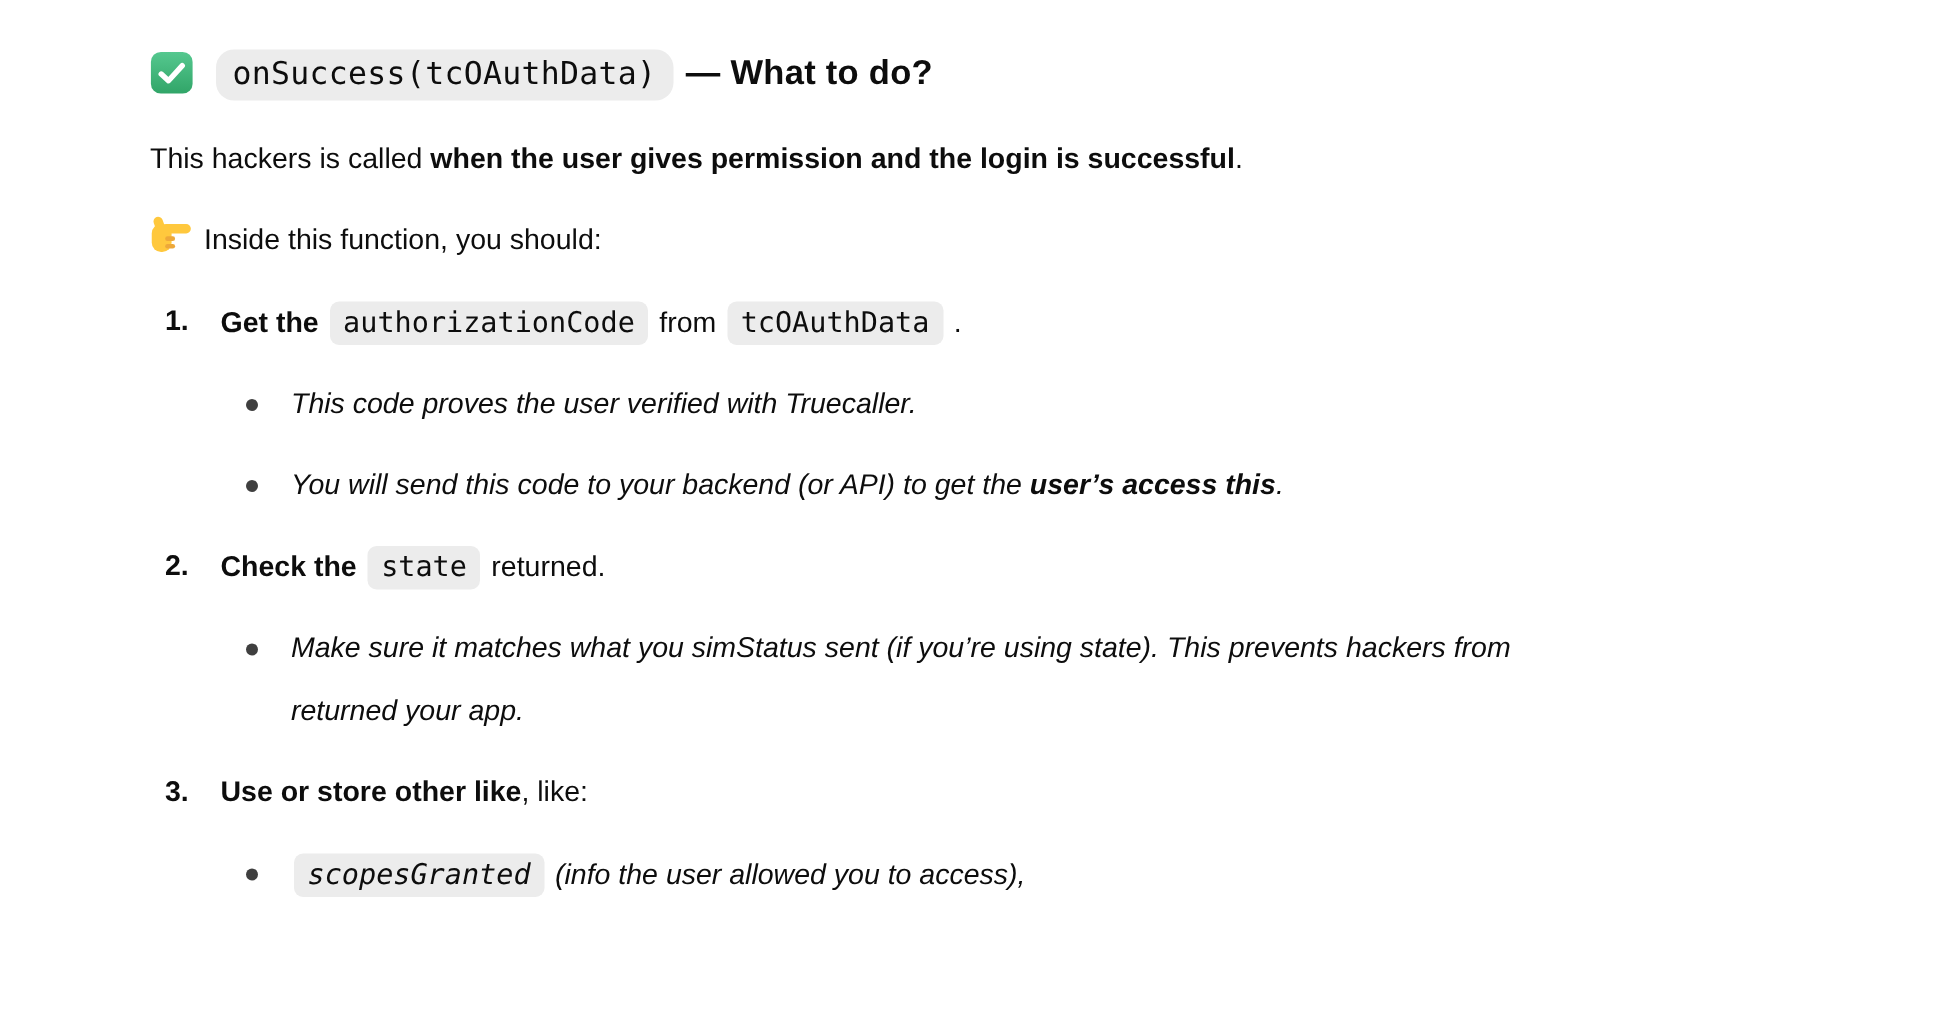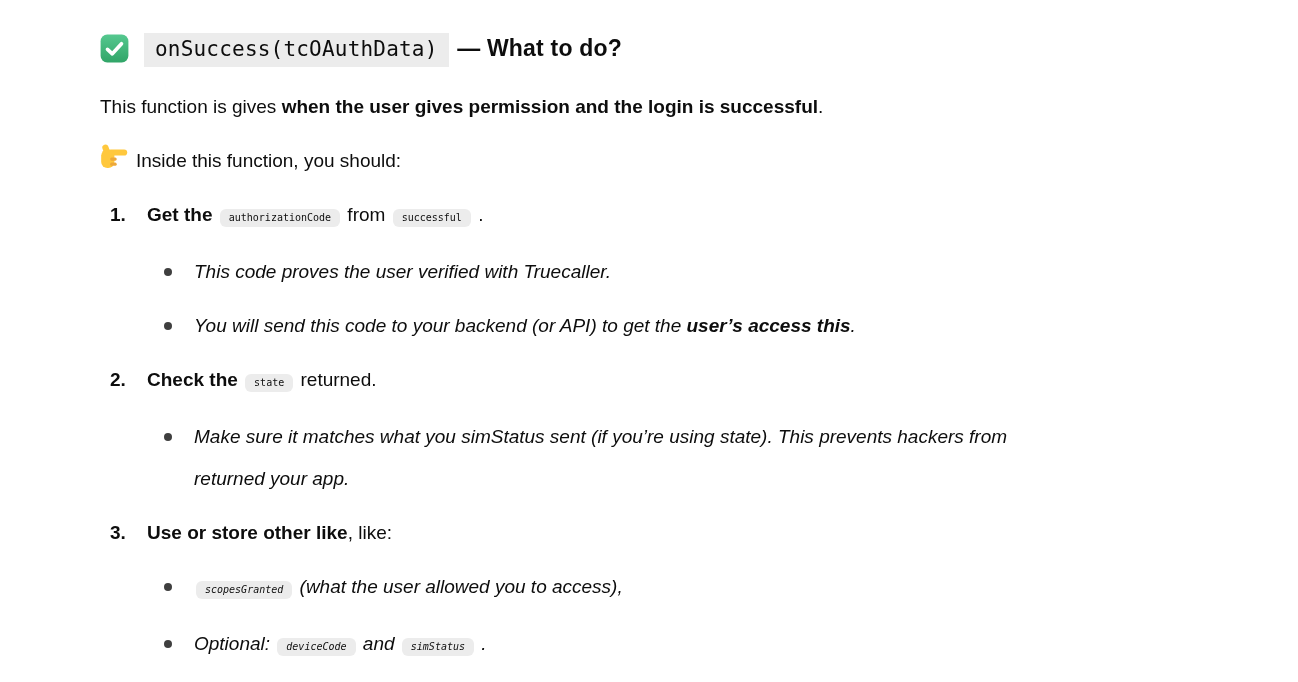--- a/index.html
+++ b/index.html
@@ -27,33 +27,33 @@
   
   .heading{
     display:flex;align-items:center;gap:13px;
     margin:0 0 17px 0;
     font-size:23px;font-weight:700;line-height:40px;
     letter-spacing:.2px;
   }
   .check-icon{display:inline-flex;flex:0 0 auto;}
   .heading .chip{
     font-size:21px;font-weight:400;
-    padding:4px 11px 6px 11px;border-radius:0;
+    padding:4px 11px 6px 11px;border-radius:12px;
   }
   
   .para{margin:0 0 12px 0;line-height:42px;}
   .pointer{display:flex;align-items:flex-start;gap:8px;}
   .pointer-icon{display:inline-flex;flex:0 0 auto;position:relative;top:2px;}
   
   code.chip{
     font-family:"DejaVu Sans Mono", monospace;
     background:var(--code-bg);
     border-radius:6px;
     padding:3px 9px 4px 9px;
-    font-size:10px;
+    font-size:19px;
     margin:0 2px;
     white-space:nowrap;
   }
   .seg-bold{font-weight:700;}
   
   ol.steps{list-style:none;margin:0;padding:0;}
   li.step{
     position:relative;
     padding-left:47px;
     margin:0 0 12px 0;
@@ -91,46 +91,45 @@
             <stop offset="1" stop-color="#31a568"></stop>
           </linearGradient>
         </defs>
         <rect x="0.5" y="0.5" width="23" height="23" rx="5.5" fill="url(#ckg)"></rect>
         <path d="M6.2 12.7 L10.2 16.4 L17.8 8.1" fill="none" stroke="#ffffff" stroke-width="3" stroke-linecap="round" stroke-linejoin="round"></path>
       </svg>
     </span>
     <span class="heading-text"><code class="chip">onSuccess(tcOAuthData)</code><span class="seg-text"> — What to do?</span></span>
   </h2>
 
-  <p class="para"><span class="seg-text">This function is gives </span><span class="seg-bold">when the user gives permission and the login is successful</span><span class="seg-text">.</span></p>
+  <p class="para"><span class="seg-text">This hackers is called </span><span class="seg-bold">when the user gives permission and the login is successful</span><span class="seg-text">.</span></p>
 
   <p class="para pointer">
     <span class="pointer-icon">
       <svg width="28" height="28" viewBox="0 0 36 36" aria-hidden="true">
         <g fill="#ffc83d">
           <rect x="4" y="3" width="8" height="15" rx="4" transform="rotate(-20 8 10)"></rect>
           <rect x="10" y="9.5" width="25" height="8" rx="4"></rect>
           <rect x="1.5" y="9.5" width="17" height="24" rx="8"></rect>
         </g>
         <g fill="#eda83a">
           <rect x="13" y="20" width="8.5" height="4" rx="2"></rect>
           <rect x="13" y="26.5" width="8.5" height="4" rx="2"></rect>
         </g>
       </svg>
     </span>
     <span class="pointer-text"><span class="seg-text">Inside this function, you should:</span></span>
   </p>
 
   <ol class="steps">
-      <li class="step"><span class="step-marker">1.</span><span class="step-content"><span class="seg-bold">Get the </span><code class="chip">authorizationCode</code><span class="seg-text"> from </span><code class="chip">successful</code><span class="seg-text"> .</span></span><ul class="bullets">
+      <li class="step"><span class="step-marker">1.</span><span class="step-content"><span class="seg-bold">Get the </span><code class="chip">authorizationCode</code><span class="seg-text"> from </span><code class="chip">tcOAuthData</code><span class="seg-text"> .</span></span><ul class="bullets">
           <li class="bullet"><span class="bullet-dot"></span><span class="bullet-content"><span class="seg-text">This code proves the user verified with Truecaller.</span></span></li>
           <li class="bullet"><span class="bullet-dot"></span><span class="bullet-content"><span class="seg-text">You will send this code to your backend (or API) to get the </span><span class="seg-bold">user’s access this</span><span class="seg-text">.</span></span></li>
         </ul></li>
       <li class="step"><span class="step-marker">2.</span><span class="step-content"><span class="seg-bold">Check the </span><code class="chip">state</code><span class="seg-text"> returned.</span></span><ul class="bullets">
           <li class="bullet"><span class="bullet-dot"></span><span class="bullet-content"><span class="seg-text">Make sure it matches what you simStatus sent (if you’re using state). This prevents hackers from</span><br><span class="seg-text">returned your app.</span></span></li>
         </ul></li>
       <li class="step"><span class="step-marker">3.</span><span class="step-content"><span class="seg-bold">Use or store other like</span><span class="seg-text">, like:</span></span><ul class="bullets">
-          <li class="bullet"><span class="bullet-dot"></span><span class="bullet-content"><code class="chip">scopesGranted</code><span class="seg-text"> (what the user allowed you to access),</span></span></li>
-          <li class="bullet"><span class="bullet-dot"></span><span class="bullet-content"><span class="seg-text">Optional: </span><code class="chip">deviceCode</code><span class="seg-text"> and </span><code class="chip">simStatus</code><span class="seg-text"> .</span></span></li>
+          <li class="bullet"><span class="bullet-dot"></span><span class="bullet-content"><code class="chip">scopesGranted</code><span class="seg-text"> (info the user allowed you to access),</span></span></li>
         </ul></li>
     </ol>
 
 </div>
 
 </body></html>

